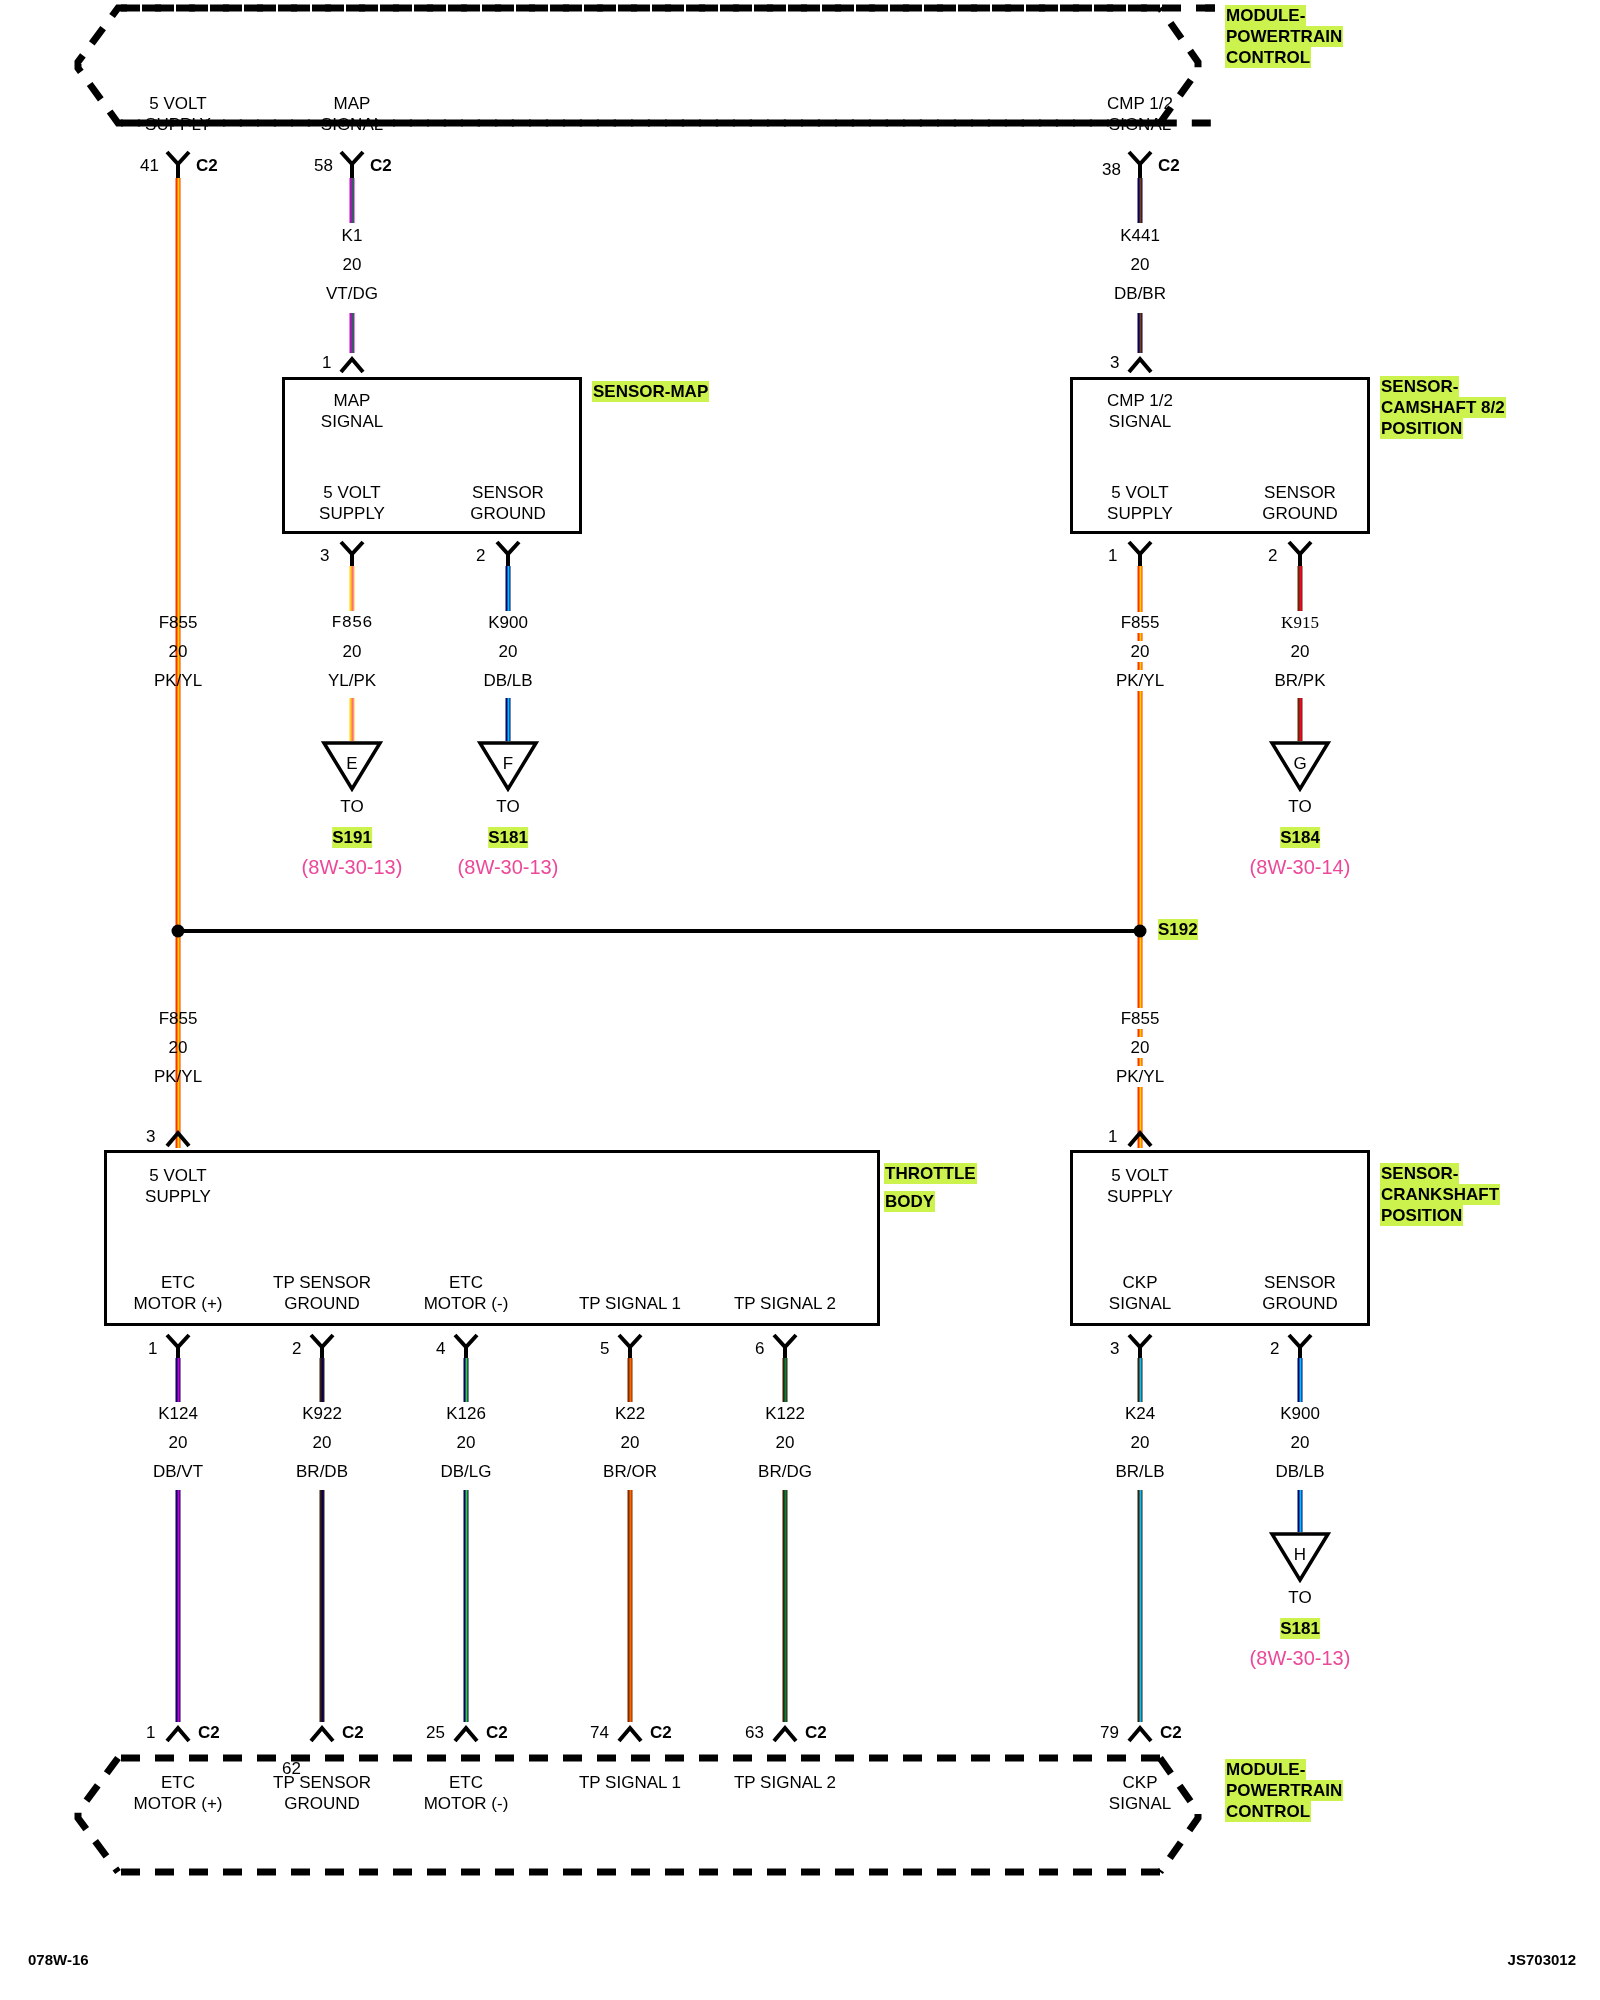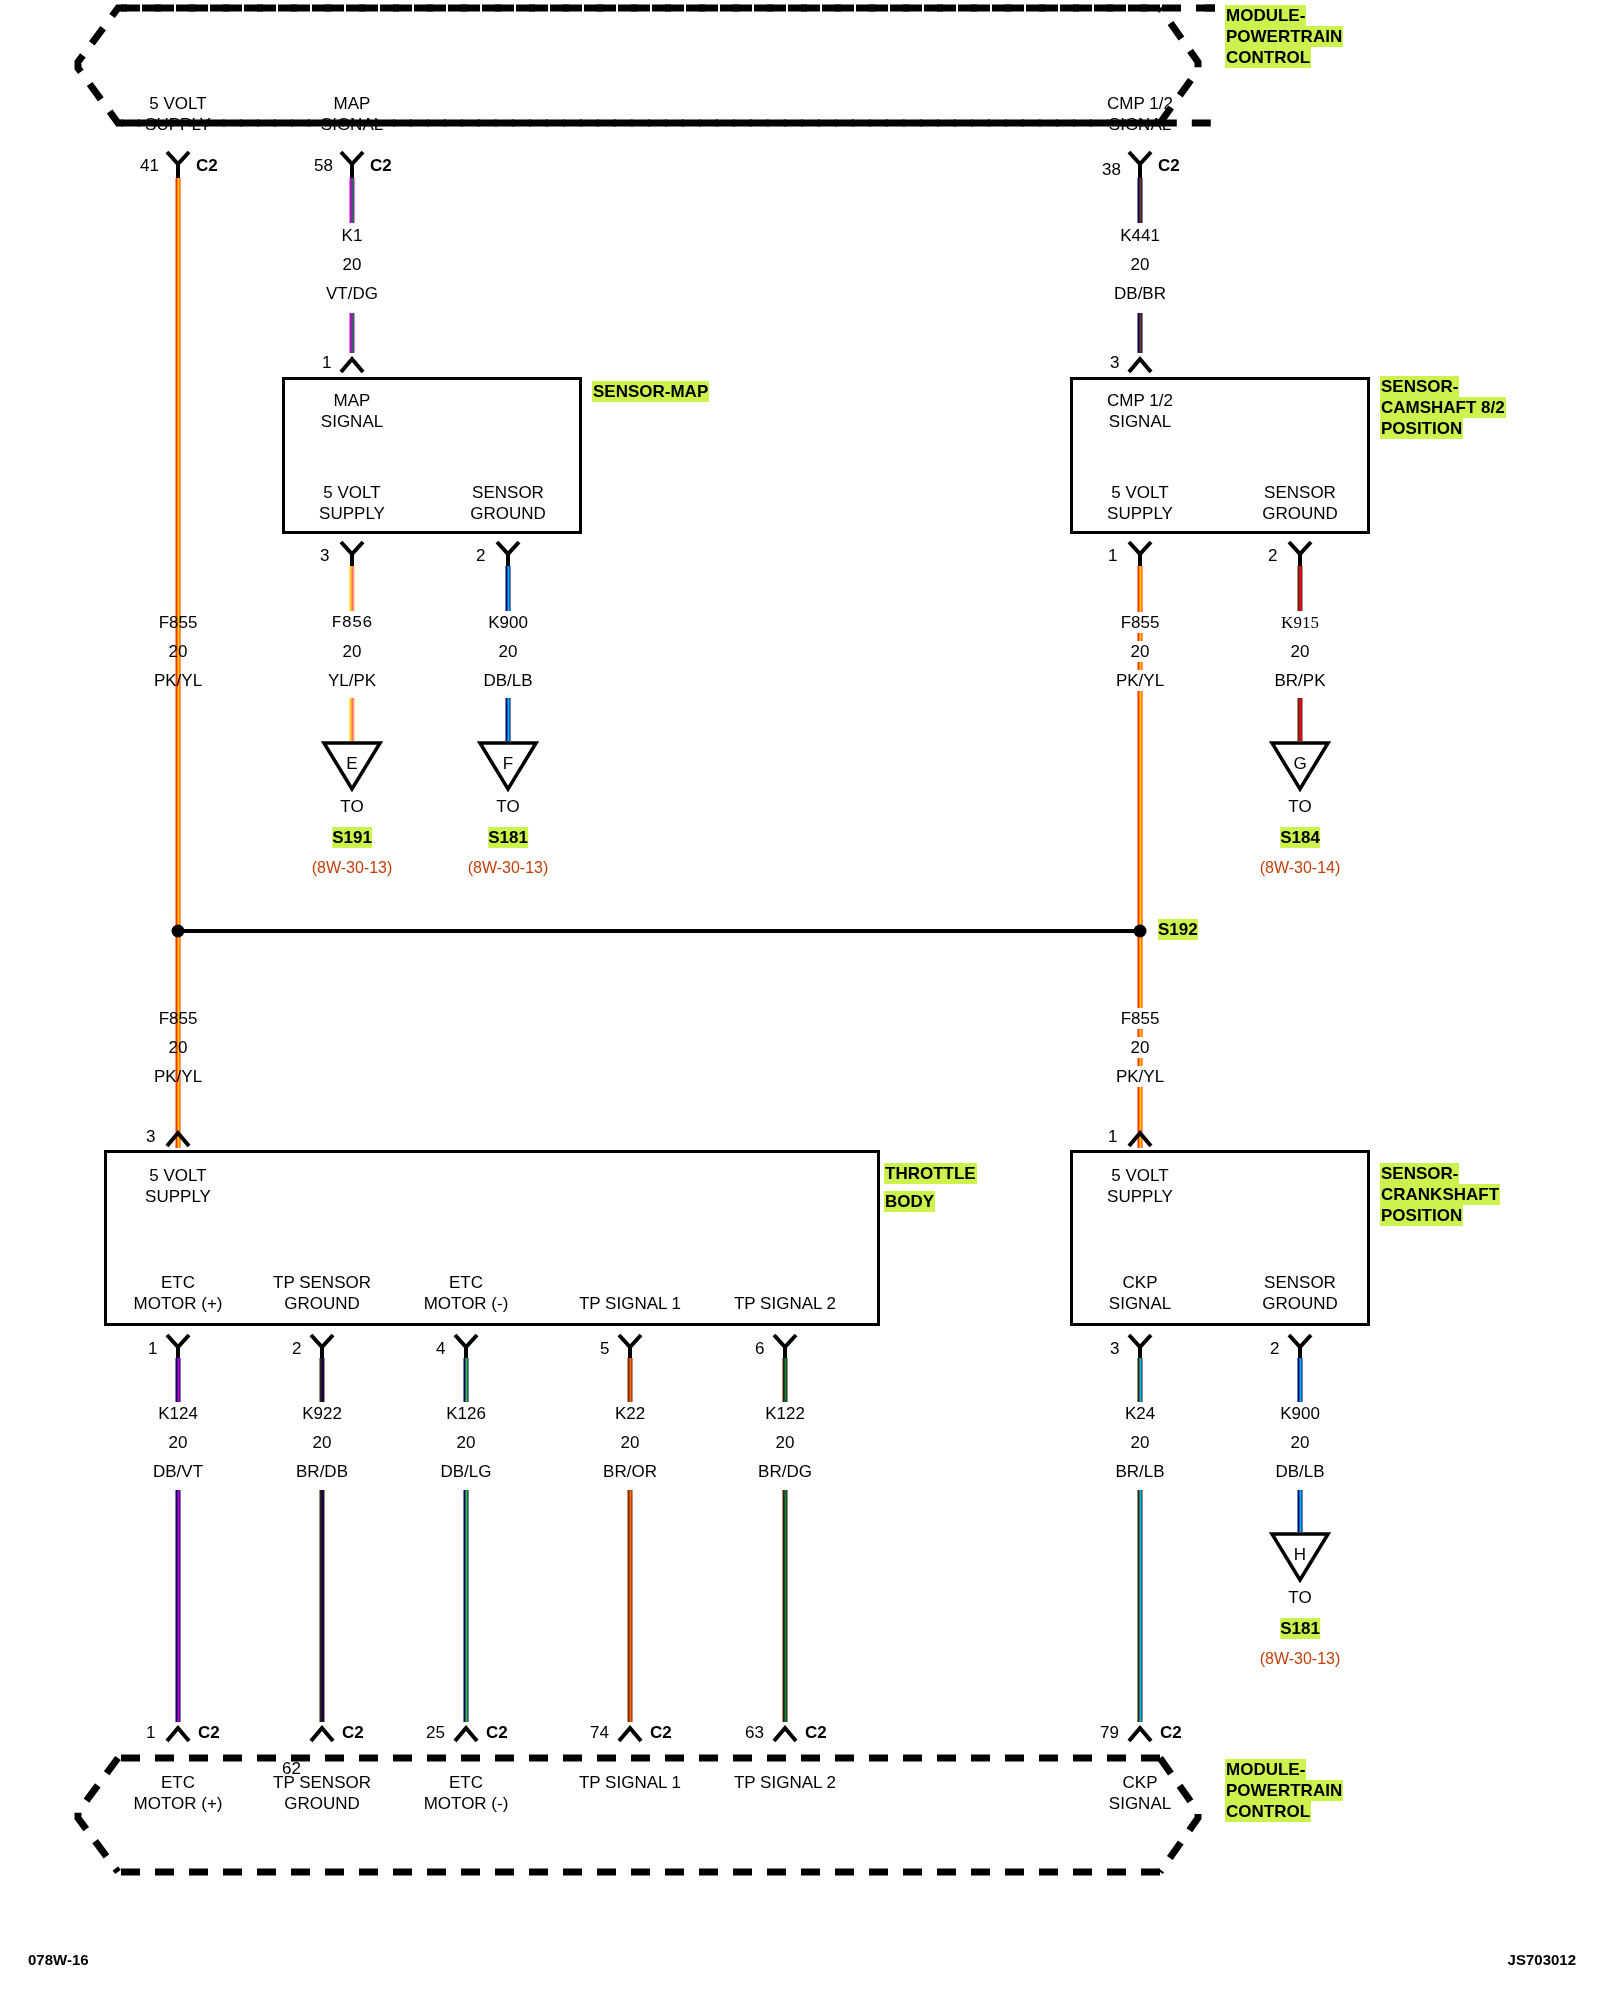--- a/index.html
+++ b/index.html
@@ -22,21 +22,21 @@
   }
   .t.c  { transform:translateX(-50%); text-align:center; }
   .t.b  { font-weight:bold; }
   .hl {
     background:#ccf24d;
     font-weight:bold;
     font-size:17px;
     line-height:21px;
     padding:0 1px;
   }
-  .ref { color:#c2410c; font-size:16px; }
+  .ref { color:#ec4899; font-size:20px; }
   .splice-name { background:#ccf24d; font-weight:bold; font-size:17px; }
 
   
   .box {
     position:absolute;
     border:3px solid #000;
     background:#fff;
   }
   .boxtxt {
     position:absolute;

